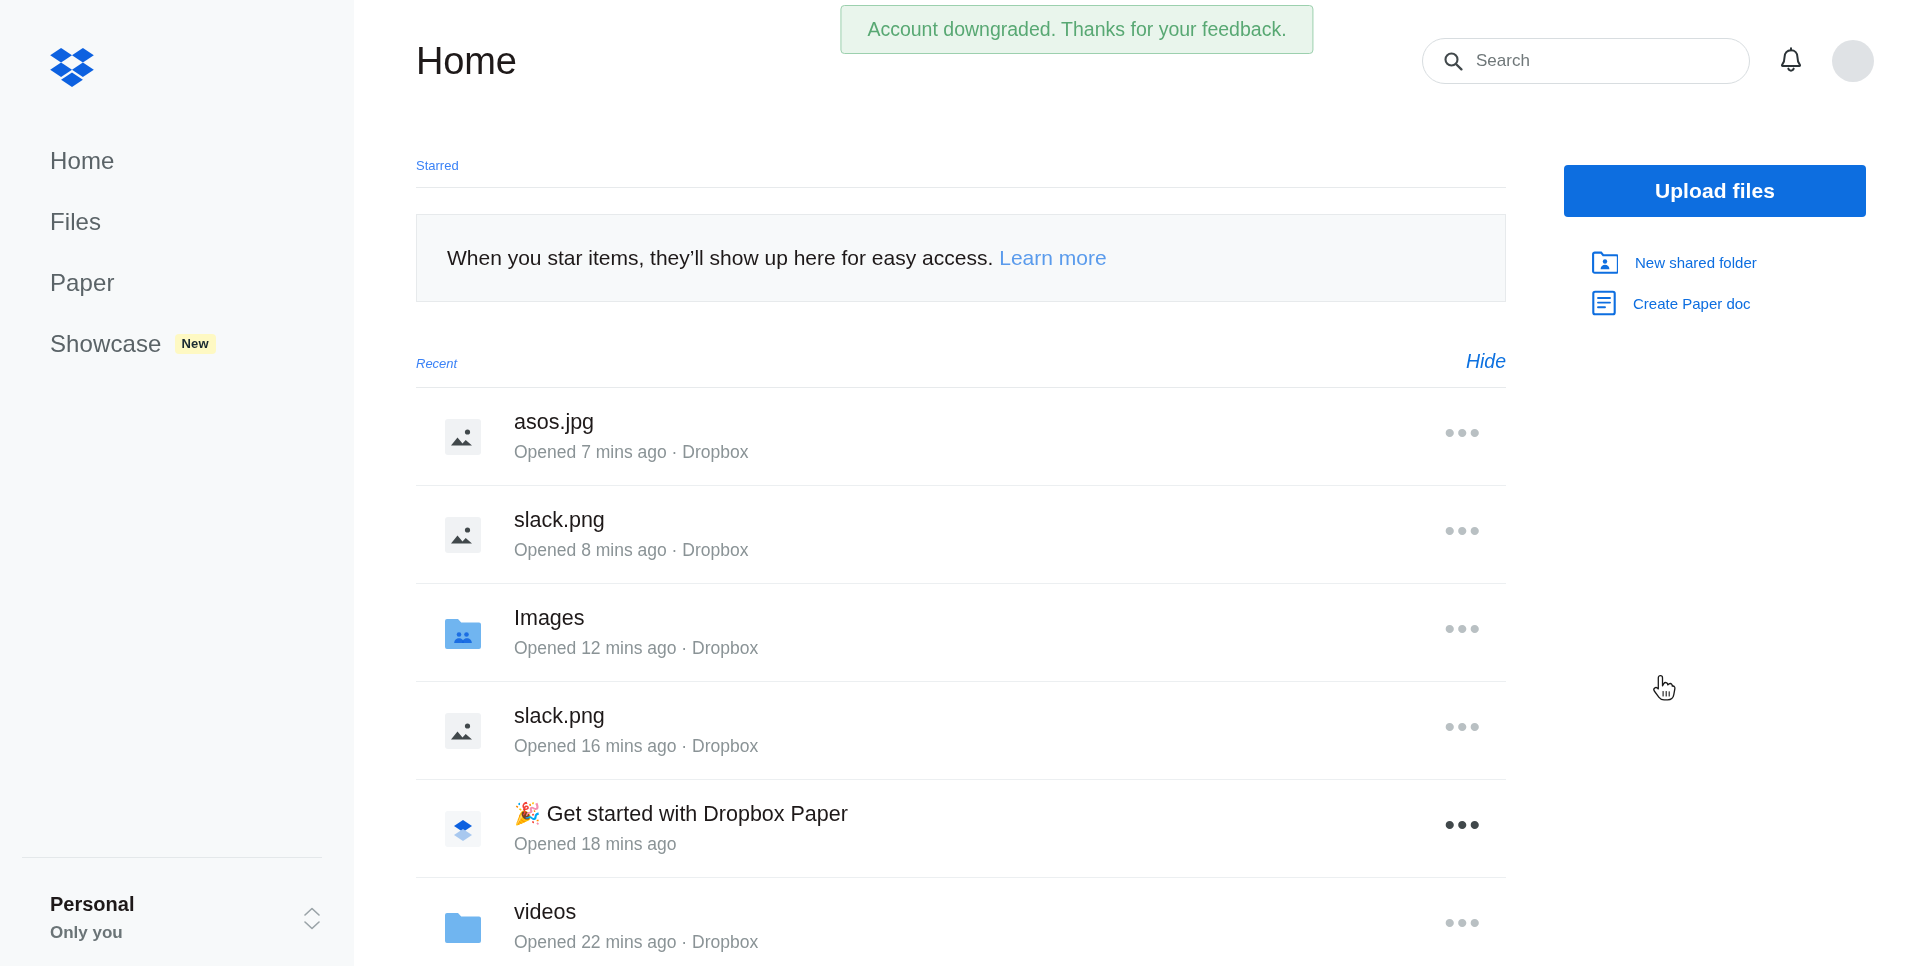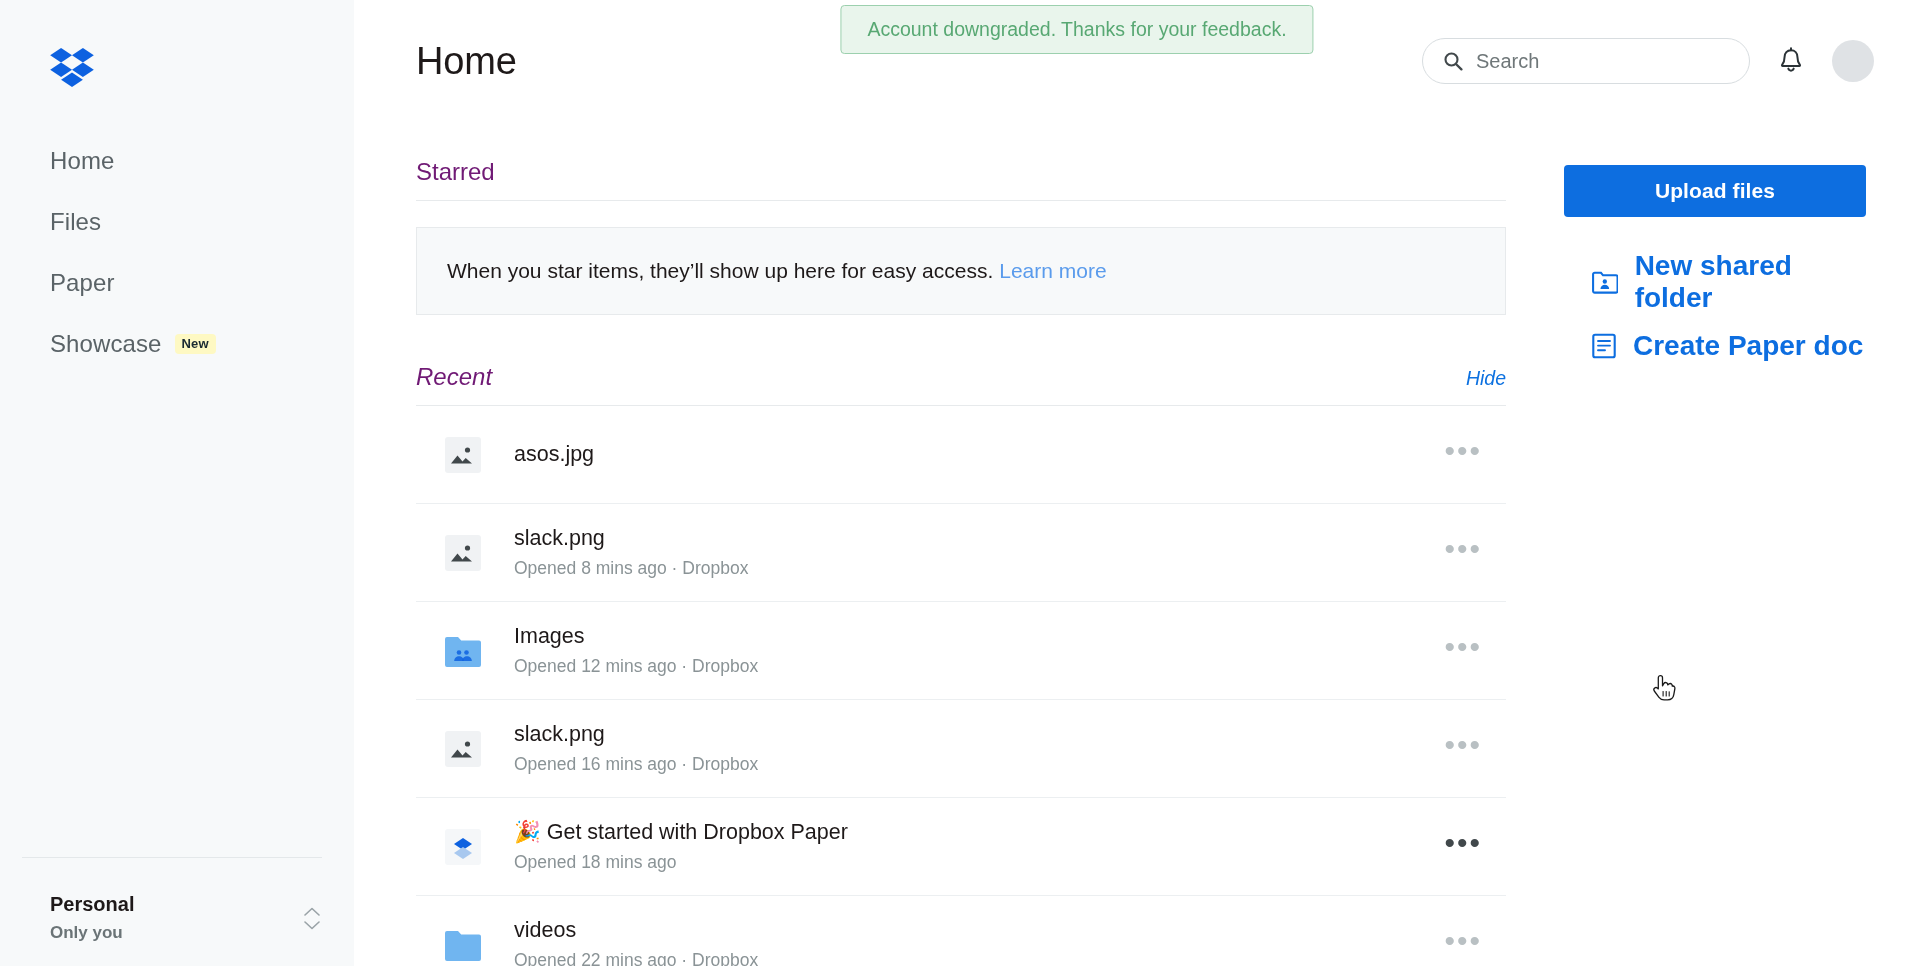--- a/index.html
+++ b/index.html
@@ -141,21 +141,21 @@
     display: flex;
     align-items: center;
     gap: 13px;
     padding: 0 20px;
     background: #fff;
     cursor: text;
   }
   .search-input {
     border: none;
     outline: none;
-    font-size: 20px;
+    font-size: 17px;
     color: #0c4a6e;
     background: transparent;
     font-family: inherit;
     width: 240px;
   }
   .search-input::placeholder { color: #6f7779; }
   .bell-btn { cursor: pointer; display: flex; align-items: center; }
   .avatar {
     width: 42px; height: 42px;
     border-radius: 50%;
@@ -176,22 +176,22 @@
     padding-top: 43px;
   }
 
   .section-head {
     display: flex;
     align-items: baseline;
     padding-bottom: 14px;
     border-bottom: 1px solid #e7eaec;
   }
   .section-title {
-    font-size: 24px;
-    color: #701a75;
+    font-size: 13px;
+    color: #3b82f6;
   }
   .section-action {
     margin-left: auto;
     font-size: 19.5px;
     color: #0d71e0;
     cursor: pointer;
   }
   .section-head.starred { margin-top: 36px; }
 
   .empty-card {
@@ -274,23 +274,22 @@
   .action-link {
     display: flex;
     align-items: center;
     gap: 17px;
     margin-top: 16px;
     cursor: pointer;
     padding-left: 28px;
   }
   .action-link.first { margin-top: 33px; }
   .action-label {
-    font-size: 28px;
+    font-size: 15px;
     color: #0d6ee0;
-    font-weight: bold;
   }
 
   .cursor-hand {
     position: absolute;
     left: 1297px;
     top: 674px;
     width: 26px;
     height: 30px;
     pointer-events: none;
     z-index: 40;
@@ -400,20 +399,21 @@
           <div class="row">
             <span class="row-icon">
               <svg width="36" height="36" viewBox="0 0 36 36">
                 <rect x="0" y="0" width="36" height="36" rx="3" fill="#f0f2f4"></rect>
                 <circle cx="22.5" cy="13" r="2.6" fill="#41484b"></circle>
                 <path d="M6 26.5l6.5-8 5 6 3.2-3.6 6.3 5.6z" fill="#41484b"></path>
               </svg>
             </span>
             <span class="row-text">
               <span class="row-name">asos.jpg</span>
+              <span class="row-sub" style="display:block">Opened 7 mins ago · Dropbox</span>
             </span>
             <span class="row-dots">•••</span>
           </div>
 
           <div class="row">
             <span class="row-icon">
               <svg width="36" height="36" viewBox="0 0 36 36">
                 <rect x="0" y="0" width="36" height="36" rx="3" fill="#f0f2f4"></rect>
                 <circle cx="22.5" cy="13" r="2.6" fill="#41484b"></circle>
                 <path d="M6 26.5l6.5-8 5 6 3.2-3.6 6.3 5.6z" fill="#41484b"></path>

